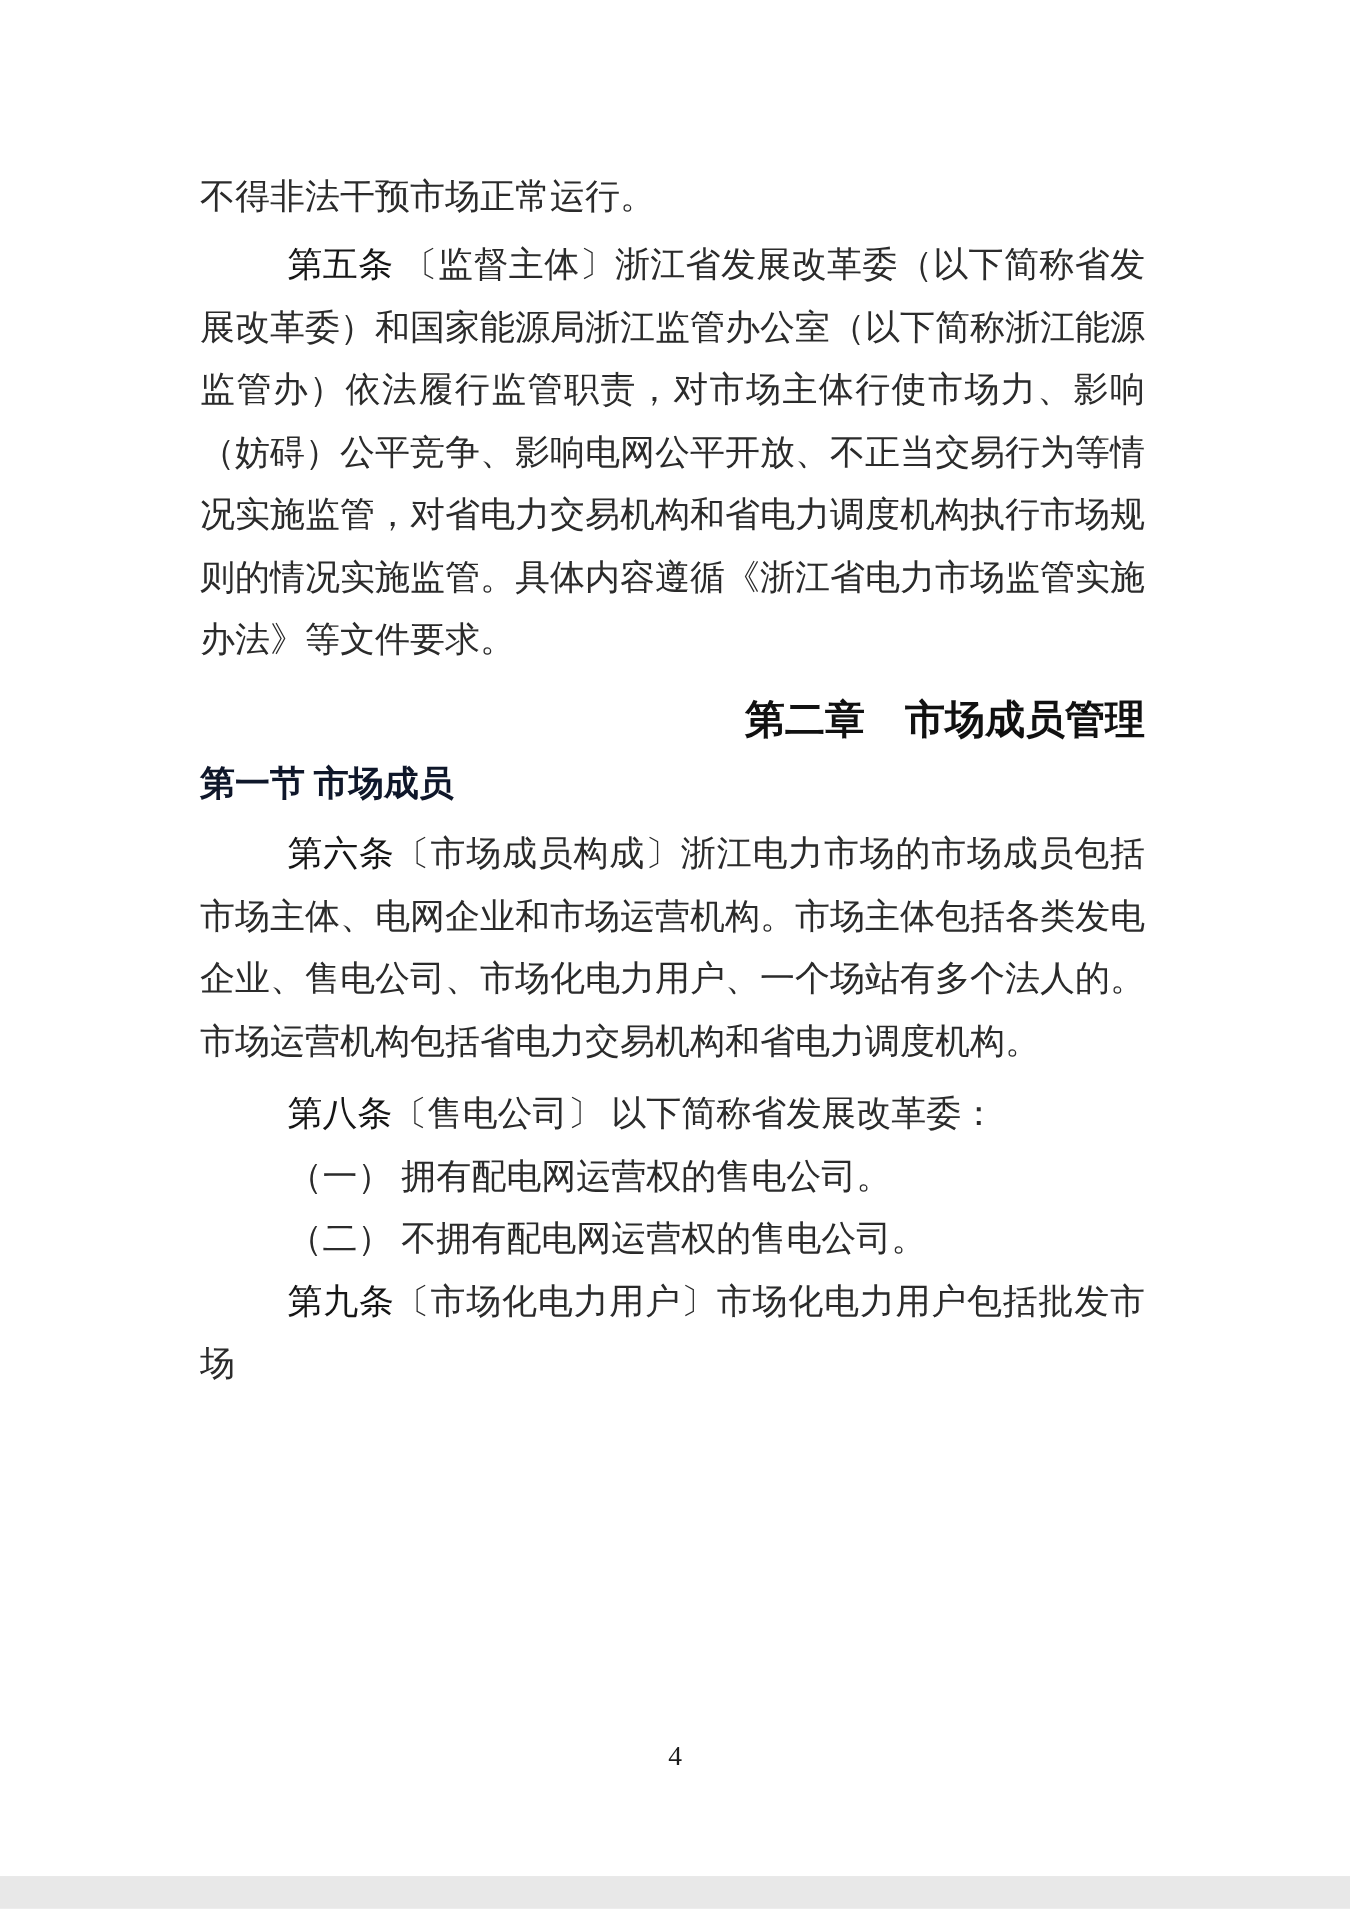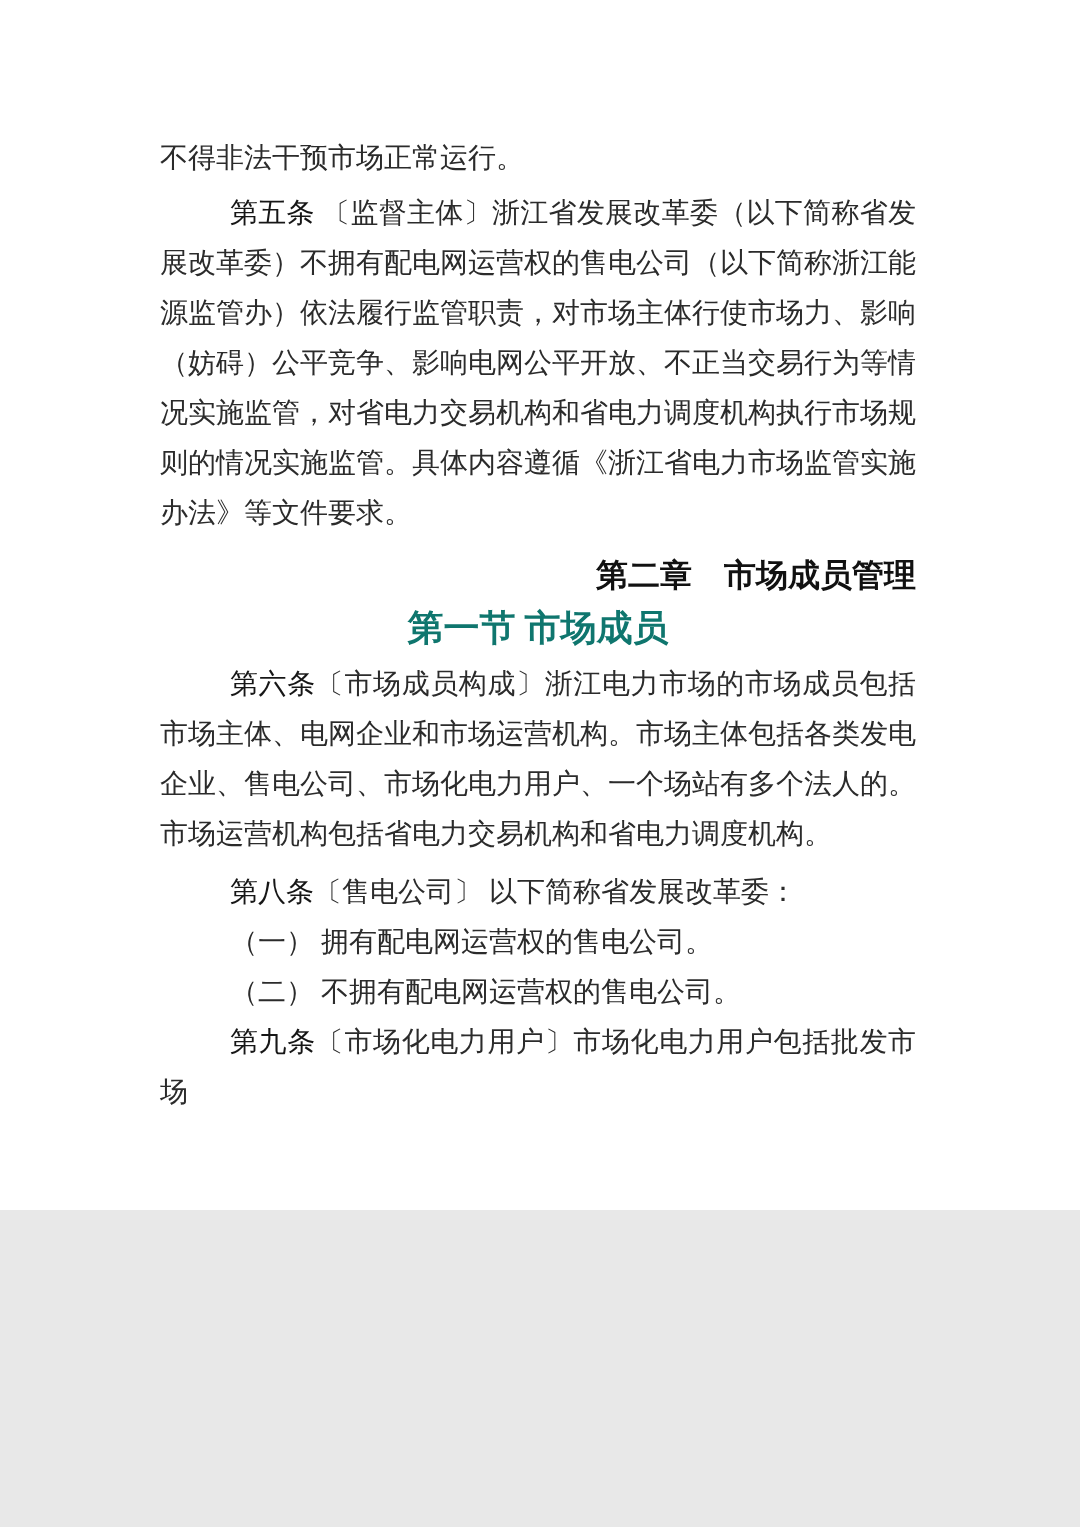--- a/index.html
+++ b/index.html
@@ -1,19 +1,19 @@
 <!DOCTYPE html>
 <html><head>
 <meta charset="utf-8">
 <style>
   html, body { margin: 0; padding: 0; background: #e8e8e8; }
   .page {
     position: relative;
     width: 1080px;
-    height: 1210px;
+    height: 1501px;
     margin: 0 auto;
     background: #ffffff;
     font-family: "Liberation Serif", "DejaVu Serif", serif;
     color: #2b2b2b;
     overflow: hidden;
   }
   .content {
     position: absolute;
     left: 160px;
     top: 133px;
@@ -37,46 +37,46 @@
     margin: 9px 0 0 0;
     font-family: "Liberation Sans", "DejaVu Sans", sans-serif;
     font-size: 32px;
     font-weight: 700;
     line-height: 56px;
     text-align: right;
     color: #111111;
   }
   .section {
     margin: 0;
-    font-size: 36px;
+    font-size: 28px;
     font-weight: 700;
     line-height: 50px;
-    text-align: center;
-    color: #0f766e;
+    text-align: left;
+    color: #0f172a;
   }
   .page-number {
     position: absolute;
     left: 0;
     right: 0;
     top: 1388px;
     text-align: center;
     font-size: 22px;
     line-height: 34px;
     color: #1c1c1c;
   }
 </style>
 </head>
 <body>
 
 <div class="page">
   <div class="content">
 
     <p class="para">不得非法干预市场正常运行。</p>
 
-    <p class="para indent mt5"><b class="lead">第五条</b><span> 〔监督主体〕浙江省发展改革委（以下简称省发展改革委）不拥有配电网运营权的售电公司（以下简称浙江能源监管办）依法履行监管职责，对市场主体行使市场力、影响（妨碍）公平竞争、影响电网公平开放、不正当交易行为等情况实施监管，对省电力交易机构和省电力调度机构执行市场规则的情况实施监管。具体内容遵循《浙江省电力市场监管实施办法》等文件要求。</span></p>
+    <p class="para indent mt5"><b class="lead">第五条</b><span> 〔监督主体〕浙江省发展改革委（以下简称省发展改革委）和国家能源局浙江监管办公室（以下简称浙江能源监管办）依法履行监管职责，对市场主体行使市场力、影响（妨碍）公平竞争、影响电网公平开放、不正当交易行为等情况实施监管，对省电力交易机构和省电力调度机构执行市场规则的情况实施监管。具体内容遵循《浙江省电力市场监管实施办法》等文件要求。</span></p>
 
     <h2 class="chapter">第二章　市场成员管理</h2>
 
     <h3 class="section">第一节 市场成员</h3>
 
     <p class="para indent mt6"><b class="lead">第六条</b><span>〔市场成员构成〕浙江电力市场的市场成员包括市场主体、电网企业和市场运营机构。市场主体包括各类发电企业、售电公司、市场化电力用户、一个场站有多个法人的。市场运营机构包括省电力交易机构和省电力调度机构。</span></p>
 
 
     <p class="para indent mt8"><b class="lead">第八条</b><span>〔售电公司〕 以下简称省发展改革委：</span></p>
 

